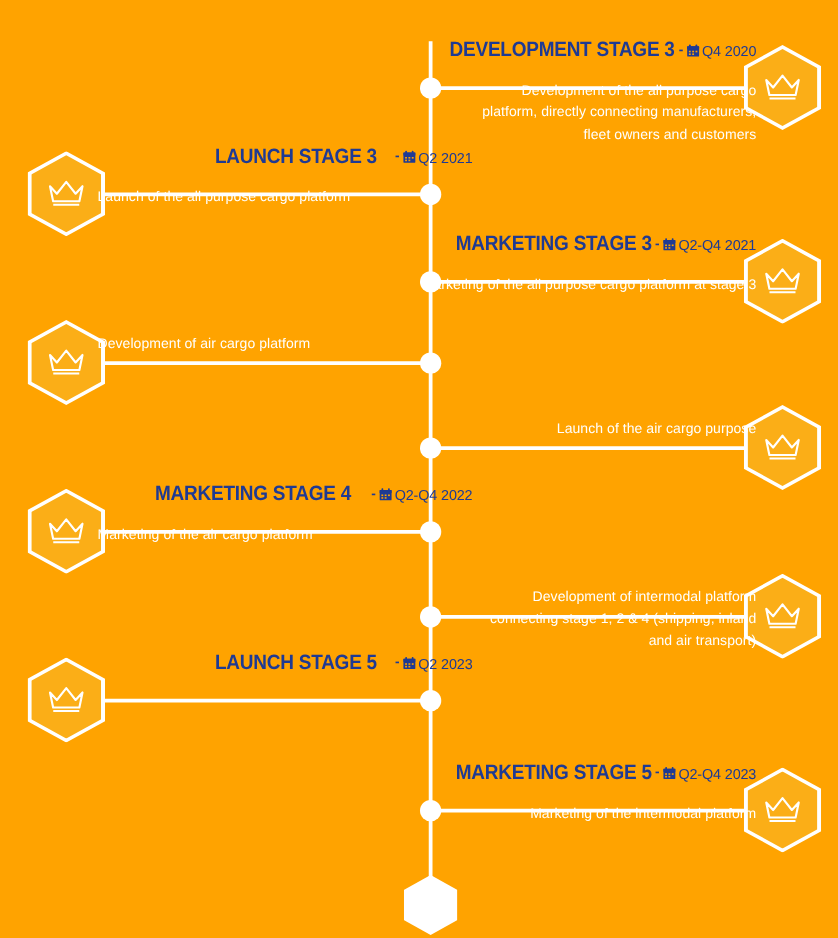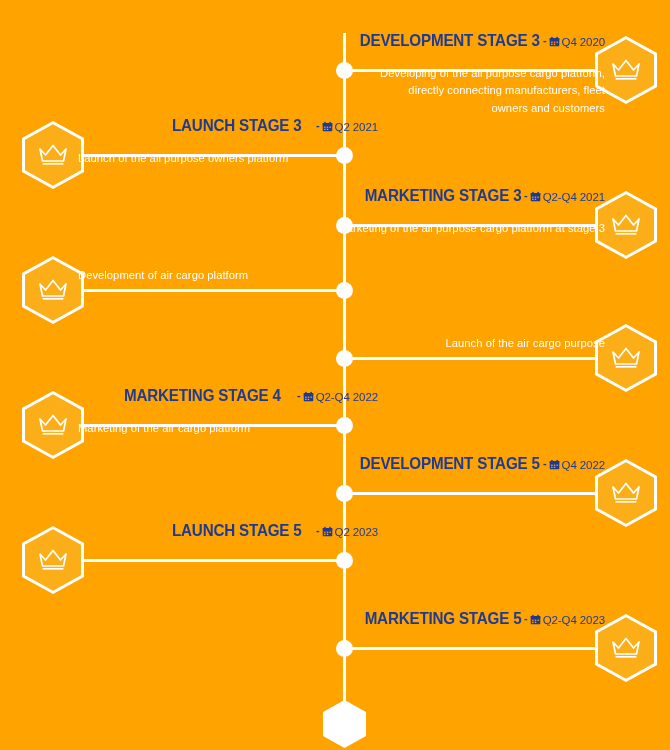--- a/index.html
+++ b/index.html
@@ -186,21 +186,21 @@
                 <rect x="0.8" y="2.2" width="10.4" height="9" rx="0.8" fill="#1F3A93"></rect>
                 <rect x="0.8" y="2.2" width="10.4" height="2.6" fill="#1F3A93"></rect>
                 <rect x="2.4" y="0.7" width="1.5" height="2.6" rx="0.6" fill="#1F3A93"></rect>
                 <rect x="8.1" y="0.7" width="1.5" height="2.6" rx="0.6" fill="#1F3A93"></rect>
                 <rect x="2.3" y="6.1" width="1.6" height="1.4" fill="#FFA300"></rect>
                 <rect x="5.2" y="6.1" width="1.6" height="1.4" fill="#FFA300"></rect>
                 <rect x="8.1" y="6.1" width="1.6" height="1.4" fill="#FFA300"></rect>
                 <rect x="2.3" y="8.4" width="1.6" height="1.4" fill="#FFA300"></rect>
                 <rect x="5.2" y="8.4" width="1.6" height="1.4" fill="#FFA300"></rect>
               </svg></span><span class="date-text">Q4 2020</span></p>
-          <p class="description w-narrow">Developing of the all purpose cargo platform, directly connecting manufacturers, fleet owners and customers</p>
+          <p class="description w-narrow">Development of the all purpose cargo platform, directly connecting manufacturers, fleet owners and customers</p>
         </div>
       </div>
       <div class="row left" style="top: 155px;">
         <div class="connector"></div>
         <div class="node-dot"></div>
         <div class="hex-badge">
           <div class="hex-outer"></div>
           <div class="hex-inner"></div>
           <span class="crown-icon"><svg viewBox="0 0 30 26" xmlns="http://www.w3.org/2000/svg">
               <path d="M2 7 L7.5 13 L15 3.5 L22.5 13 L28 7 L25.5 19 L4.5 19 Z" fill="none" stroke="#FFFFFF" stroke-width="1.7" stroke-linejoin="round"></path>
@@ -212,21 +212,21 @@
                 <rect x="0.8" y="2.2" width="10.4" height="9" rx="0.8" fill="#1F3A93"></rect>
                 <rect x="0.8" y="2.2" width="10.4" height="2.6" fill="#1F3A93"></rect>
                 <rect x="2.4" y="0.7" width="1.5" height="2.6" rx="0.6" fill="#1F3A93"></rect>
                 <rect x="8.1" y="0.7" width="1.5" height="2.6" rx="0.6" fill="#1F3A93"></rect>
                 <rect x="2.3" y="6.1" width="1.6" height="1.4" fill="#FFA300"></rect>
                 <rect x="5.2" y="6.1" width="1.6" height="1.4" fill="#FFA300"></rect>
                 <rect x="8.1" y="6.1" width="1.6" height="1.4" fill="#FFA300"></rect>
                 <rect x="2.3" y="8.4" width="1.6" height="1.4" fill="#FFA300"></rect>
                 <rect x="5.2" y="8.4" width="1.6" height="1.4" fill="#FFA300"></rect>
               </svg></span><span class="date-text">Q2 2021</span></p>
-          <p class="description">Launch of the all purpose owners platform</p>
+          <p class="description">Launch of the all purpose cargo platform</p>
         </div>
       </div>
       <div class="row right" style="top: 225px;">
         <div class="connector"></div>
         <div class="node-dot"></div>
         <div class="hex-badge">
           <div class="hex-outer"></div>
           <div class="hex-inner"></div>
           <span class="crown-icon"><svg viewBox="0 0 30 26" xmlns="http://www.w3.org/2000/svg">
               <path d="M2 7 L7.5 13 L15 3.5 L22.5 13 L28 7 L25.5 19 L4.5 19 Z" fill="none" stroke="#FFFFFF" stroke-width="1.7" stroke-linejoin="round"></path>
@@ -309,31 +309,21 @@
         <div class="node-dot"></div>
         <div class="hex-badge">
           <div class="hex-outer"></div>
           <div class="hex-inner"></div>
           <span class="crown-icon"><svg viewBox="0 0 30 26" xmlns="http://www.w3.org/2000/svg">
               <path d="M2 7 L7.5 13 L15 3.5 L22.5 13 L28 7 L25.5 19 L4.5 19 Z" fill="none" stroke="#FFFFFF" stroke-width="1.7" stroke-linejoin="round"></path>
               <line x1="4.6" y1="21.8" x2="25.4" y2="21.8" stroke="#FFFFFF" stroke-width="1.7"></line>
             </svg></span>
         </div>
         <div class="text-block">
-          <p class="headline"><span class="stage-title">DEVELOPMENT STAGE 5</span><span class="dash">-</span><span class="cal-icon"><svg viewBox="0 0 12 12" xmlns="http://www.w3.org/2000/svg">
-                <rect x="0.8" y="2.2" width="10.4" height="9" rx="0.8" fill="#1F3A93"></rect>
-                <rect x="0.8" y="2.2" width="10.4" height="2.6" fill="#1F3A93"></rect>
-                <rect x="2.4" y="0.7" width="1.5" height="2.6" rx="0.6" fill="#1F3A93"></rect>
-                <rect x="8.1" y="0.7" width="1.5" height="2.6" rx="0.6" fill="#1F3A93"></rect>
-                <rect x="2.3" y="6.1" width="1.6" height="1.4" fill="#FFA300"></rect>
-                <rect x="5.2" y="6.1" width="1.6" height="1.4" fill="#FFA300"></rect>
-                <rect x="8.1" y="6.1" width="1.6" height="1.4" fill="#FFA300"></rect>
-                <rect x="2.3" y="8.4" width="1.6" height="1.4" fill="#FFA300"></rect>
-                <rect x="5.2" y="8.4" width="1.6" height="1.4" fill="#FFA300"></rect>
-              </svg></span><span class="date-text">Q4 2022</span></p>
+          <p class="description w-narrow">Development of intermodal platform connecting stage 1, 2 &amp; 4 (shipping, inland and air transport)</p>
         </div>
       </div>
       <div class="row left" style="top: 560px;">
         <div class="connector"></div>
         <div class="node-dot"></div>
         <div class="hex-badge">
           <div class="hex-outer"></div>
           <div class="hex-inner"></div>
           <span class="crown-icon"><svg viewBox="0 0 30 26" xmlns="http://www.w3.org/2000/svg">
               <path d="M2 7 L7.5 13 L15 3.5 L22.5 13 L28 7 L25.5 19 L4.5 19 Z" fill="none" stroke="#FFFFFF" stroke-width="1.7" stroke-linejoin="round"></path>
@@ -370,16 +360,17 @@
                 <rect x="0.8" y="2.2" width="10.4" height="9" rx="0.8" fill="#1F3A93"></rect>
                 <rect x="0.8" y="2.2" width="10.4" height="2.6" fill="#1F3A93"></rect>
                 <rect x="2.4" y="0.7" width="1.5" height="2.6" rx="0.6" fill="#1F3A93"></rect>
                 <rect x="8.1" y="0.7" width="1.5" height="2.6" rx="0.6" fill="#1F3A93"></rect>
                 <rect x="2.3" y="6.1" width="1.6" height="1.4" fill="#FFA300"></rect>
                 <rect x="5.2" y="6.1" width="1.6" height="1.4" fill="#FFA300"></rect>
                 <rect x="8.1" y="6.1" width="1.6" height="1.4" fill="#FFA300"></rect>
                 <rect x="2.3" y="8.4" width="1.6" height="1.4" fill="#FFA300"></rect>
                 <rect x="5.2" y="8.4" width="1.6" height="1.4" fill="#FFA300"></rect>
               </svg></span><span class="date-text">Q2-Q4 2023</span></p>
+          <p class="description">Marketing of the intermodal platform</p>
         </div>
       </div>
     </div>
 </div>
 
 </body></html>

